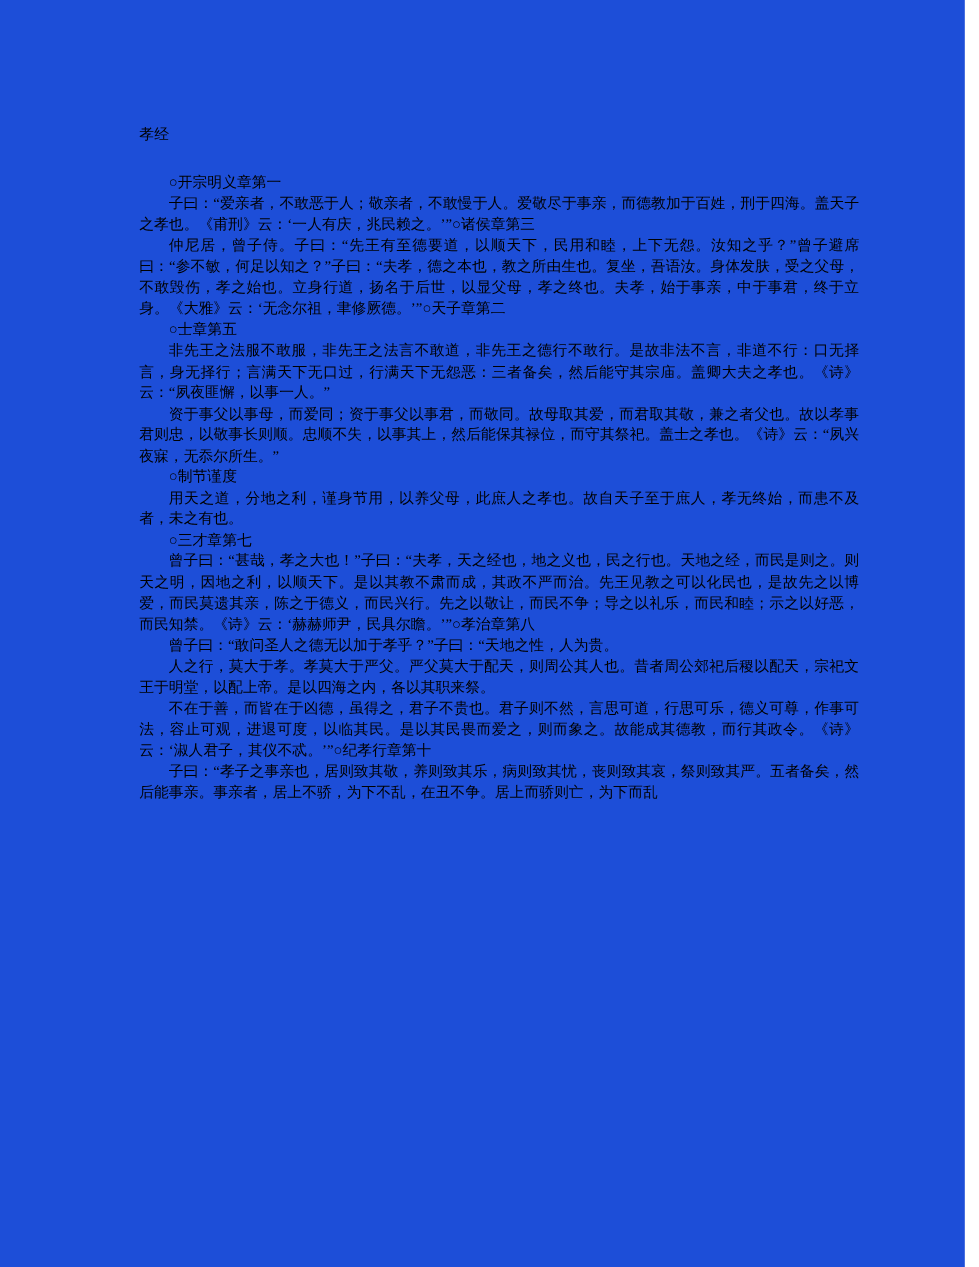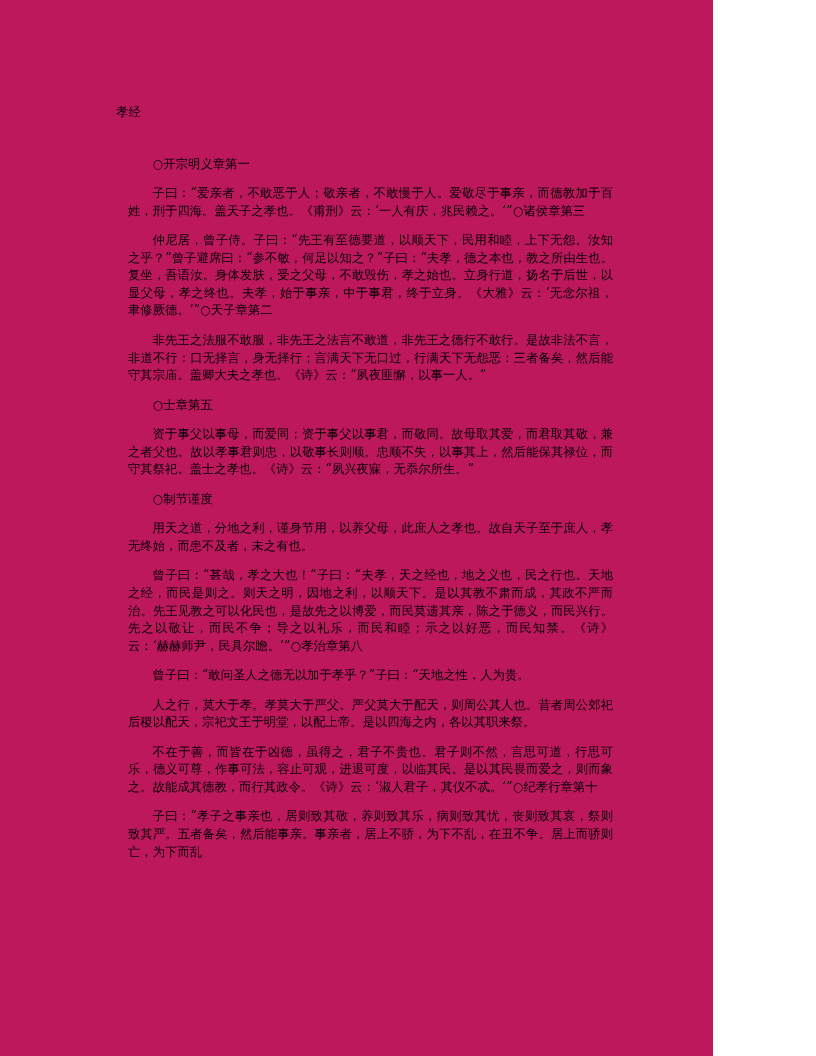--- a/index.html
+++ b/index.html
@@ -10,25 +10,25 @@
   body {
     width: 816px;
     height: 1056px;
     overflow: hidden;
     font-family: "DejaVu Serif", "Liberation Serif", serif;
     color: #000000;
     -webkit-font-smoothing: antialiased;
   }
   .page {
     position: relative;
-    width: 713px;
+    width: 804px;
     height: 1056px;
     box-sizing: border-box;
     padding: 104px 88px 0 116px;
-    background: #be185d;
+    background: #1d4ed8;
   }
   .doc-title {
     font-size: 12.3px;
     line-height: 17.6px;
     margin: 0 0 0 0;
     letter-spacing: 0.2px;
     white-space: pre;
   }
   .title-gap {
     height: 22px;
@@ -37,45 +37,47 @@
     font-size: 12.3px;
     line-height: 17.55px;
     text-align: justify;
     text-justify: inter-ideograph;
     letter-spacing: 0.05px;
     margin: 0;
     word-break: break-all;
     hyphens: none;
   }
   .para {
-    margin: 12px;
+    margin: 0;
     text-indent: 2em;
     text-align: justify;
     text-justify: inter-ideograph;
     word-break: break-all;
+    font-family: Liberation Serif, serif;
   }
 </style>
 </head>
 <body>
 
 <div class="page">
 
   <div class="doc-title">孝经</div>
 
   <div class="title-gap"></div>
 
   <div class="body-text" id="body-flow">
       <p class="para">○开宗明义章第一</p>
       <p class="para">子曰：“爱亲者，不敢恶于人；敬亲者，不敢慢于人。爱敬尽于事亲，而德教加于百姓，刑于四海。盖天子之孝也。《甫刑》云：‘一人有庆，兆民赖之。’”○诸侯章第三</p>
       <p class="para">仲尼居，曾子侍。子曰：“先王有至德要道，以顺天下，民用和睦，上下无怨。汝知之乎？”曾子避席曰：“参不敏，何足以知之？”子曰：“夫孝，德之本也，教之所由生也。复坐，吾语汝。身体发肤，受之父母，不敢毁伤，孝之始也。立身行道，扬名于后世，以显父母，孝之终也。夫孝，始于事亲，中于事君，终于立身。《大雅》云：‘无念尔祖，聿修厥德。’”○天子章第二</p>
+      <p class="para">○士章第五</p>
       <p class="para">非先王之法服不敢服，非先王之法言不敢道，非先王之德行不敢行。是故非法不言，非道不行：口无择言，身无择行；言满天下无口过，行满天下无怨恶：三者备矣，然后能守其宗庙。盖卿大夫之孝也。《诗》云：“夙夜匪懈，以事一人。”</p>
-      <p class="para">○士章第五</p>
       <p class="para">资于事父以事母，而爱同；资于事父以事君，而敬同。故母取其爱，而君取其敬，兼之者父也。故以孝事君则忠，以敬事长则顺。忠顺不失，以事其上，然后能保其禄位，而守其祭祀。盖士之孝也。《诗》云：“夙兴夜寐，无忝尔所生。”</p>
       <p class="para">○制节谨度</p>
       <p class="para">用天之道，分地之利，谨身节用，以养父母，此庶人之孝也。故自天子至于庶人，孝无终始，而患不及者，未之有也。</p>
+      <p class="para">○三才章第七</p>
       <p class="para">曾子曰：“甚哉，孝之大也！”子曰：“夫孝，天之经也，地之义也，民之行也。天地之经，而民是则之。则天之明，因地之利，以顺天下。是以其教不肃而成，其政不严而治。先王见教之可以化民也，是故先之以博爱，而民莫遗其亲，陈之于德义，而民兴行。先之以敬让，而民不争；导之以礼乐，而民和睦；示之以好恶，而民知禁。《诗》云：‘赫赫师尹，民具尔瞻。’”○孝治章第八</p>
       <p class="para">曾子曰：“敢问圣人之德无以加于孝乎？”子曰：“天地之性，人为贵。</p>
       <p class="para">人之行，莫大于孝。孝莫大于严父。严父莫大于配天，则周公其人也。昔者周公郊祀后稷以配天，宗祀文王于明堂，以配上帝。是以四海之内，各以其职来祭。</p>
       <p class="para">不在于善，而皆在于凶德，虽得之，君子不贵也。君子则不然，言思可道，行思可乐，德义可尊，作事可法，容止可观，进退可度，以临其民。是以其民畏而爱之，则而象之。故能成其德教，而行其政令。《诗》云：‘淑人君子，其仪不忒。’”○纪孝行章第十</p>
       <p class="para">子曰：“孝子之事亲也，居则致其敬，养则致其乐，病则致其忧，丧则致其哀，祭则致其严。五者备矣，然后能事亲。事亲者，居上不骄，为下不乱，在丑不争。居上而骄则亡，为下而乱</p>
     </div>
 
 </div>
 
 </body></html>

